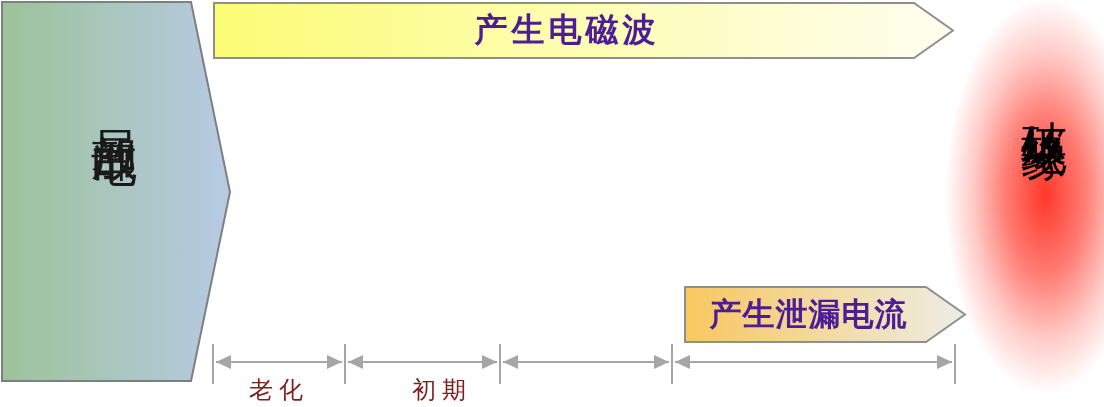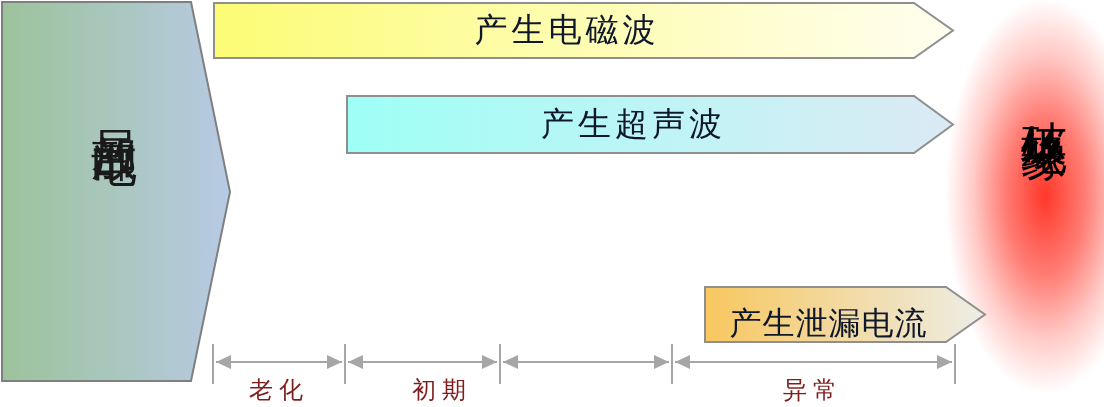--- a/index.html
+++ b/index.html
@@ -30,27 +30,28 @@
   .arrow { position: absolute; }
   .arrow-label {
     position: absolute;
     inset: 0;
     display: flex;
     align-items: center;
     justify-content: center;
     padding-right: 34px;
     font-size: 33px;
     letter-spacing: 4px;
-    color: #0f172a;
+    color: #4c1d95;
     white-space: nowrap;
+    font-weight: bold;
   }
   .arrow-1 { left: 213px; top: 2px;  width: 742px; height: 57px; }
   .arrow-2 { left: 346px; top: 95px; width: 609px; height: 59px; }
   .arrow-3 { left: 500px; top: 190px; width: 455px; height: 59px; }
-  .arrow-4 { left: 704px; top: 286px; width: 283px; height: 75px; }
+  .arrow-4 { left: 684px; top: 286px; width: 283px; height: 57px; }
   .arrow-4 .arrow-label { letter-spacing: 1px; font-size: 32px; }
 
   
   .glow-svg { left: 0; top: 0; pointer-events: none; }
   .result-label {
     left: 1022px; top: 84px;
     writing-mode: vertical-rl;
     text-orientation: upright;
     font-size: 46px;
     letter-spacing: 5px;
@@ -109,32 +110,20 @@
         <linearGradient id="gradA1" x1="0" y1="0" x2="1" y2="0">
           <stop offset="0%" stop-color="#FCFC76"></stop>
           <stop offset="100%" stop-color="#FFFEF0"></stop>
         </linearGradient>
       </defs>
       <polygon points="1,1 701,1 740,28.5 701,56 1,56" fill="url(#gradA1)" stroke-width="2" stroke="#8F8F8F"></polygon>
     </svg>
     <div class="arrow-label">产生电磁波</div>
   </div>
 
-  <div class="arrow arrow-2">
-    <svg width="609" height="59">
-      <defs>
-        <linearGradient id="gradA2" x1="0" y1="0" x2="1" y2="0">
-          <stop offset="0%" stop-color="#9EFFF6"></stop>
-          <stop offset="100%" stop-color="#DCEAF4"></stop>
-        </linearGradient>
-      </defs>
-      <polygon points="1,1 568,1 607,29.5 568,58 1,58" fill="url(#gradA2)" stroke-width="2" stroke="#8F8F8F"></polygon>
-    </svg>
-    <div class="arrow-label">产生超声波</div>
-  </div>
 
 
   <div class="arrow arrow-4">
     <svg width="283" height="57">
       <defs>
         <linearGradient id="gradA4" x1="0" y1="0" x2="1" y2="0">
           <stop offset="0%" stop-color="#F8C75F"></stop>
           <stop offset="100%" stop-color="#EDEDE6"></stop>
         </linearGradient>
       </defs>
@@ -164,15 +153,14 @@
       <polygon points="497,362 482,355 482,369"></polygon>
       <polygon points="503,362 518,355 518,369"></polygon>
       <polygon points="669,362 654,355 654,369"></polygon>
       <polygon points="675,362 690,355 690,369"></polygon>
       <polygon points="952,362 937,355 937,369"></polygon>
     </g>
   </svg>
 
   <div class="axis-label axis-label-1">老化</div>
   <div class="axis-label axis-label-2">初期</div>
-  <div class="axis-label axis-label-4">异常</div>
 
 </div>
 
 </body></html>

